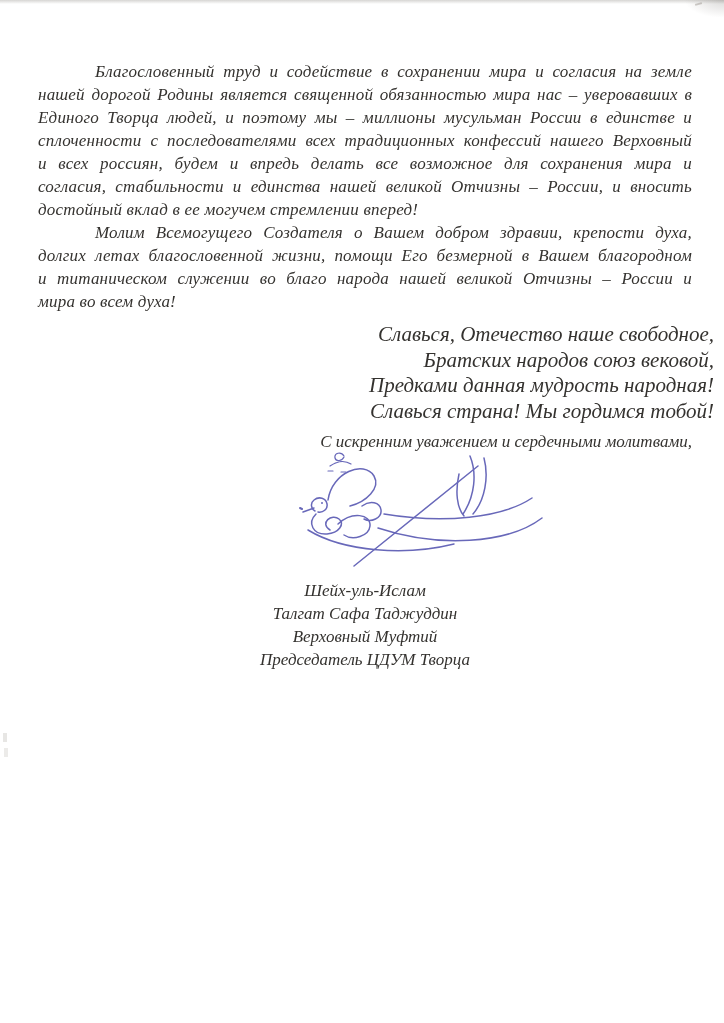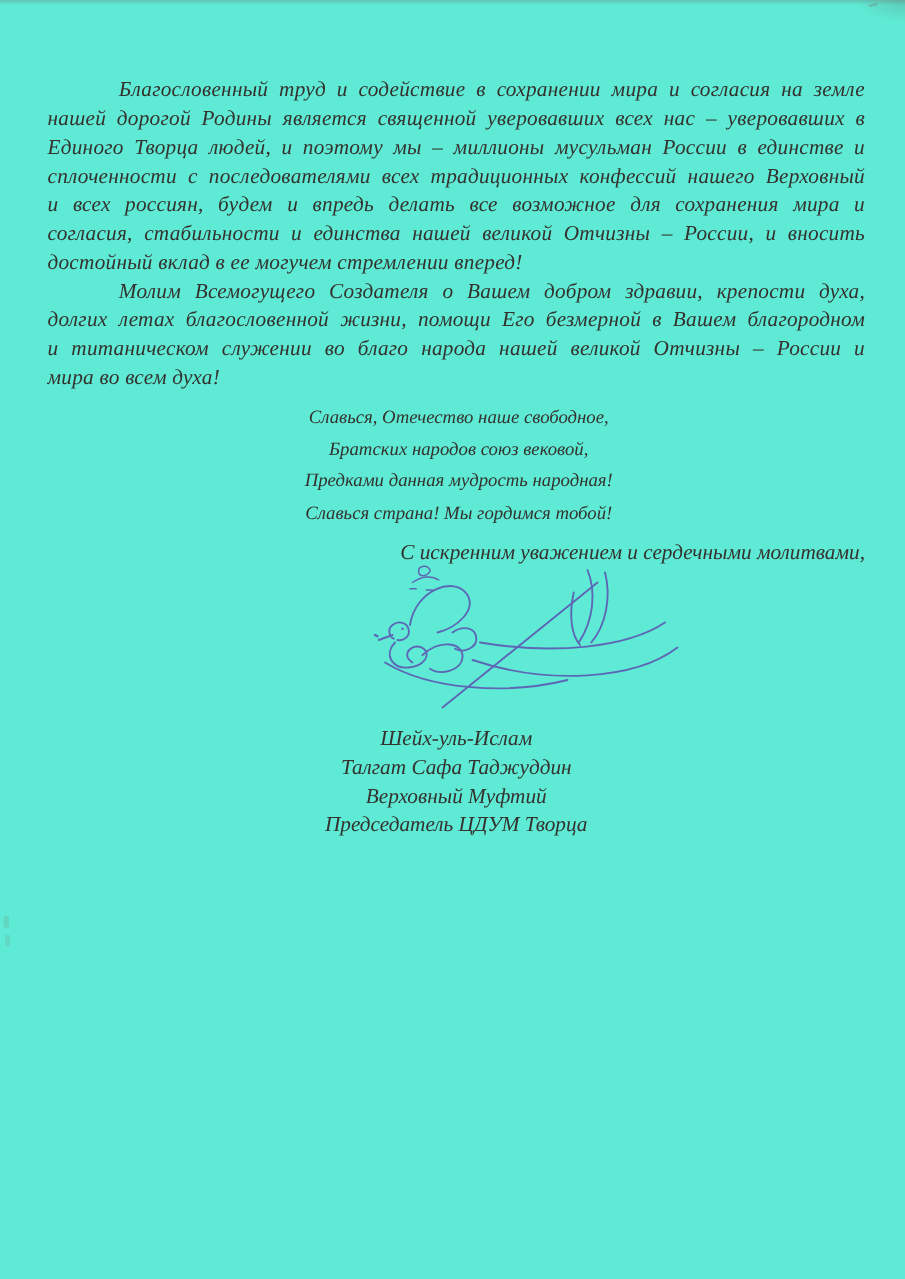--- a/index.html
+++ b/index.html
@@ -5,21 +5,21 @@
   html, body {
     margin: 0;
     padding: 0;
     background: #e8e6e2;
   }
   .page {
     position: relative;
     width: 724px;
     height: 1023px;
     margin: 0 auto;
-    background: #5eead4;
+    background: #ffffff;
     overflow: hidden;
     font-family: "Liberation Serif", "DejaVu Serif", serif;
     font-style: italic;
     color: #34322f;
   }
   
   .scan-edge-top {
     position: absolute;
     top: 0; left: 0;
     width: 100%; height: 4px;
@@ -52,25 +52,25 @@
     text-align: justify;
     text-align-last: justify;
     white-space: normal;
   }
   .para-line.first { text-indent: 57px; }
   .para-line.last  { text-align-last: left; }
 
   .verse {
     position: absolute;
     top: 322px;
-    left: 24px;
+    left: 44px;
     width: 654px;
-    font-size: 15px;
+    font-size: 21px;
     line-height: 25.5px;
-    text-align: center;
+    text-align: right;
     transform: translateX(16px);
   }
 
   .closing {
     position: absolute;
     top: 432px;
     left: 38px;
     width: 654px;
     font-size: 17px;
     text-align: right;
@@ -102,21 +102,21 @@
 
   <div class="scan-edge-top"></div>
   <div class="scan-corner-tr"></div>
   <div class="scan-mark tr"></div>
   <div class="scan-mark l1"></div>
   <div class="scan-mark l2"></div>
 
   <div class="body-text">
     <div class="para">
       <div class="para-line first">Благословенный труд и содействие в сохранении мира и согласия на земле</div>
-      <div class="para-line">нашей дорогой Родины является священной уверовавших всех нас – уверовавших в</div>
+      <div class="para-line">нашей дорогой Родины является священной обязанностью мира нас – уверовавших в</div>
       <div class="para-line">Единого Творца людей, и поэтому мы – миллионы мусульман России в единстве и</div>
       <div class="para-line">сплоченности с последователями всех традиционных конфессий нашего Верховный</div>
       <div class="para-line">и всех россиян, будем и впредь делать все возможное для сохранения мира и</div>
       <div class="para-line">согласия, стабильности и единства нашей великой Отчизны – России, и вносить</div>
       <div class="para-line last">достойный вклад в ее могучем стремлении вперед!</div>
     </div>
     <div class="para">
       <div class="para-line first">Молим Всемогущего Создателя о Вашем добром здравии, крепости духа,</div>
       <div class="para-line">долгих летах благословенной жизни, помощи Его безмерной в Вашем благородном</div>
       <div class="para-line">и титаническом служении во благо народа нашей великой Отчизны – России и</div>

